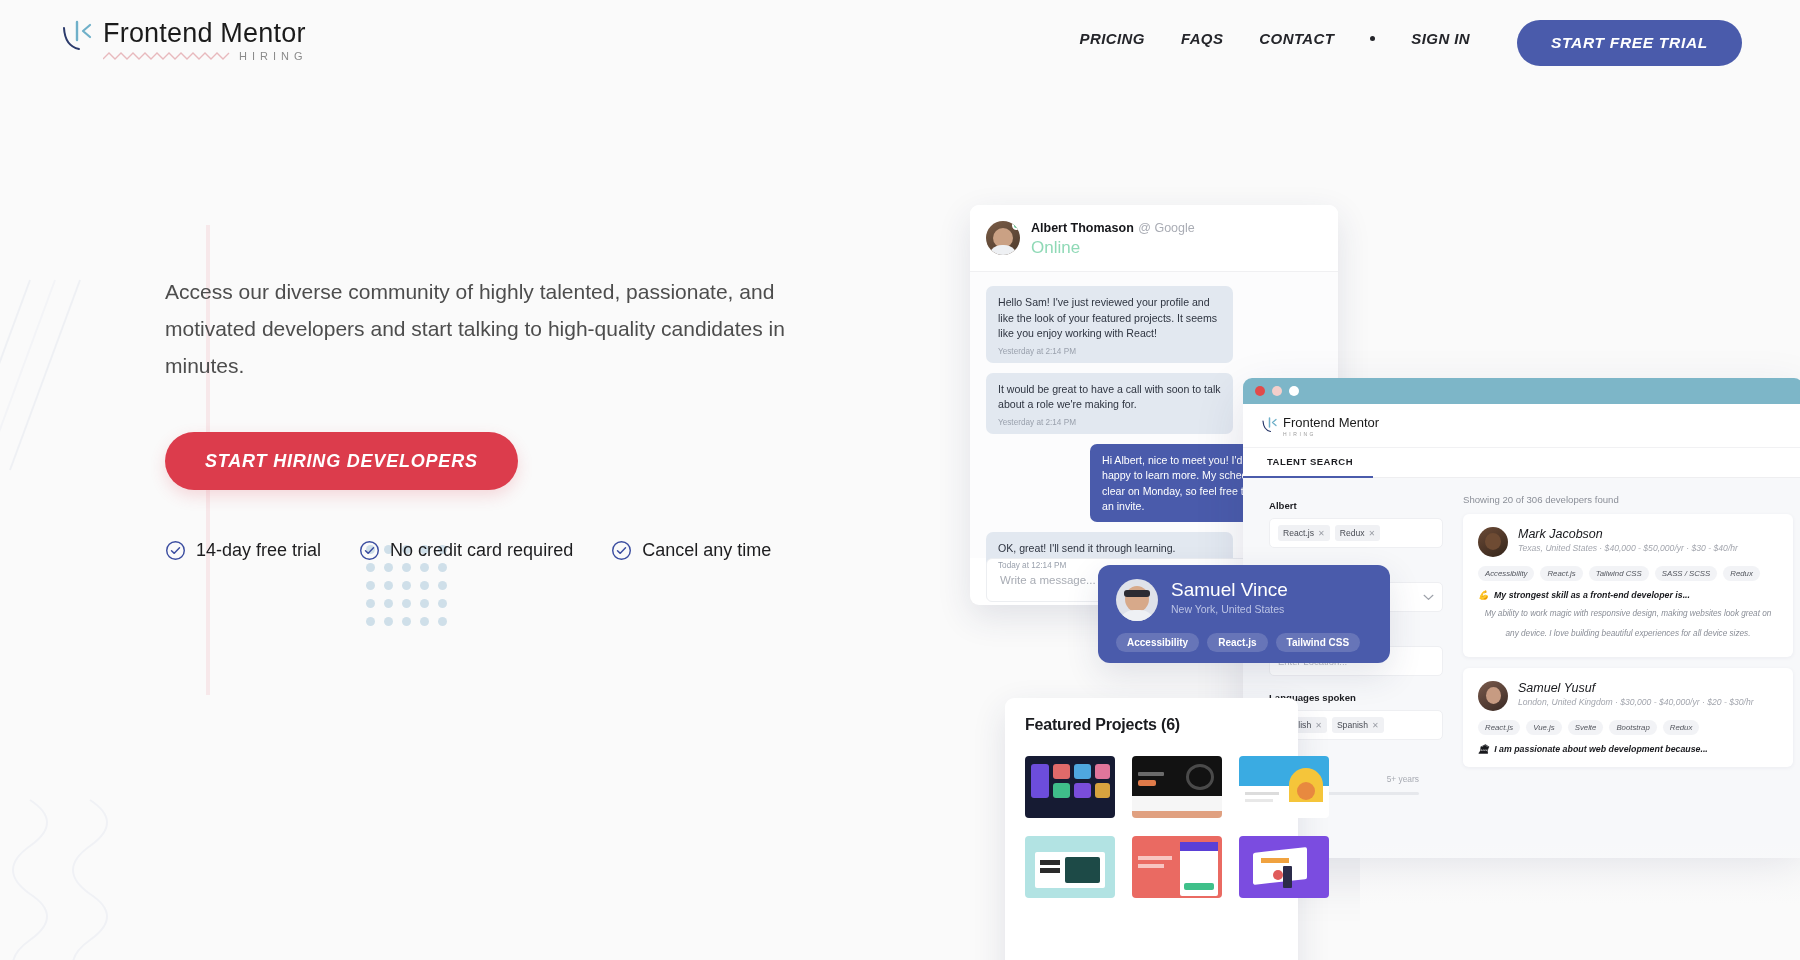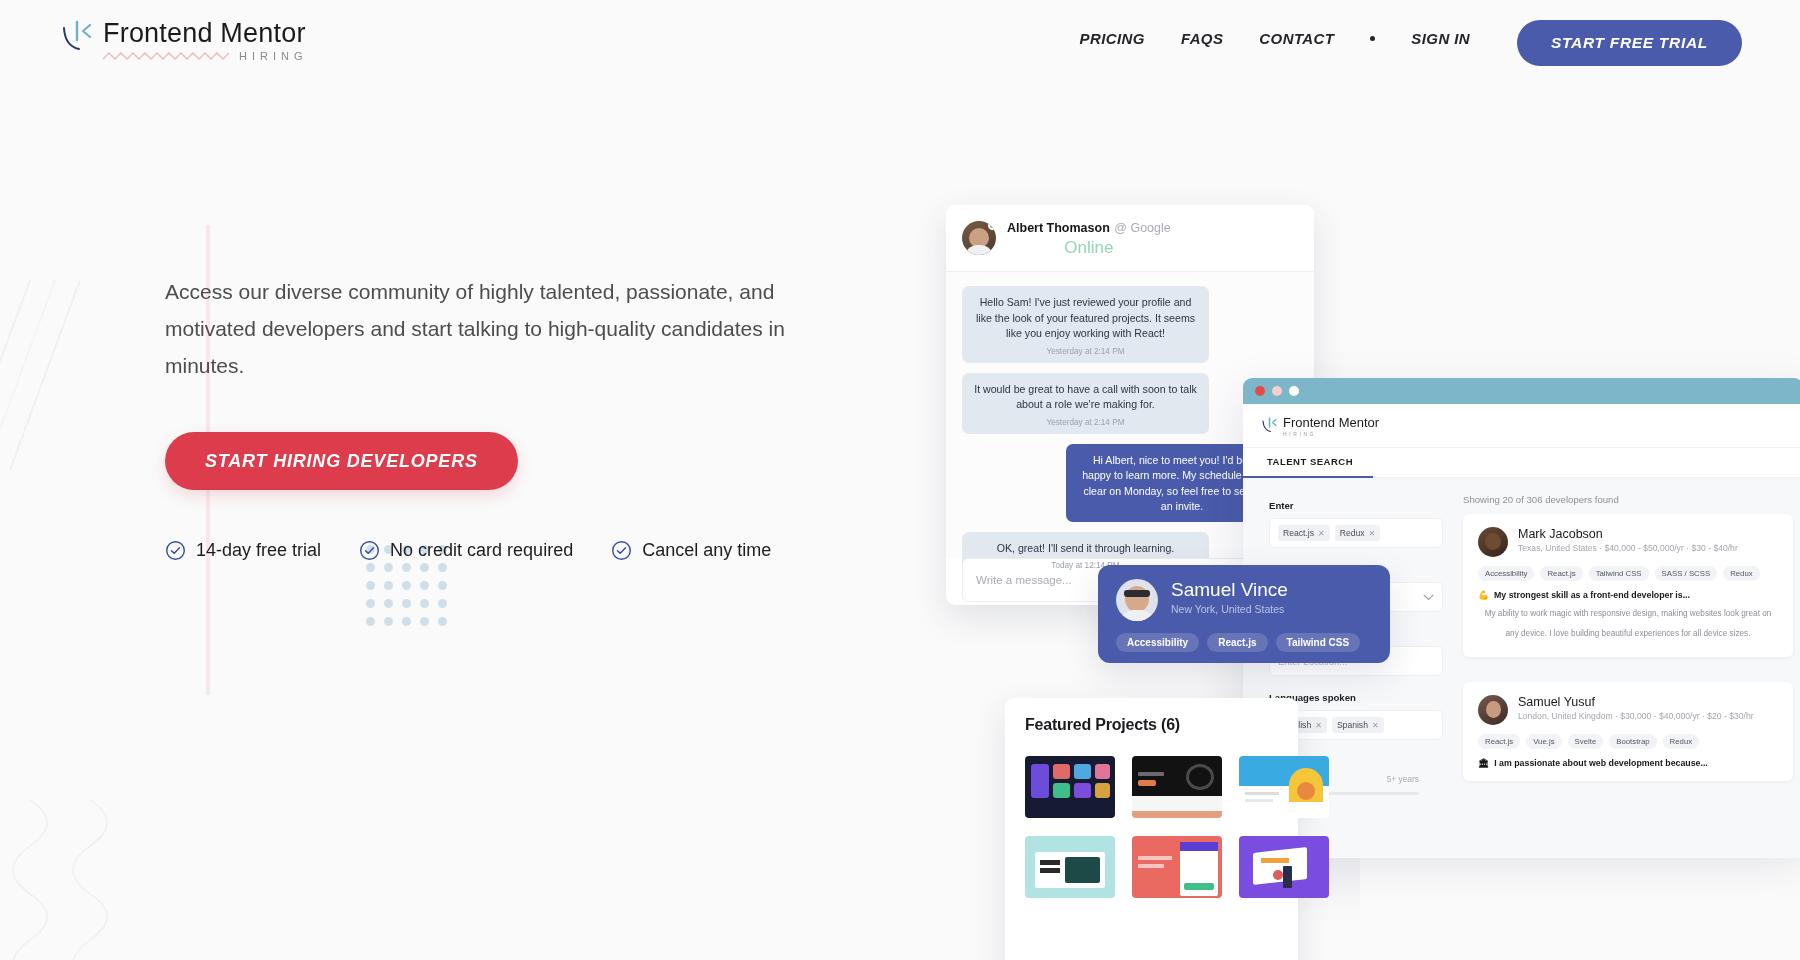--- a/index.html
+++ b/index.html
@@ -50,21 +50,21 @@
   .trust { margin-top: 50px; display: flex; align-items: center; gap: 38px; }
   .trust-item { display: flex; align-items: center; gap: 10px; font-size: 18px; color: #1d1d1f; white-space: nowrap; }
   .check { width: 21px; height: 21px; flex: 0 0 21px; }
 
   
   .mock { position: absolute; background: #fff; }
   .shadow-lg { box-shadow: 0 18px 50px rgba(40,50,90,.13); }
   .shadow-md { box-shadow: 0 12px 34px rgba(40,50,90,.12); }
 
   
-  .chat { left: 946px; top: 205px; width: 368px; height: 400px; border-radius: 9px; text-align: center; }
+  .chat { left: 970px; top: 205px; width: 368px; height: 400px; border-radius: 9px; }
   .chat-head { display: flex; align-items: center; gap: 11px; padding: 13px 16px; background: #fff;
                border-radius: 9px 9px 0 0; border-bottom: 1px solid #f0f0f2; }
   .chat-av { position: relative; width: 34px; height: 34px; border-radius: 50%;
              background: linear-gradient(150deg,#7a5c46,#4c3a2c); overflow: hidden; flex: 0 0 34px; }
   .chat-av .face { position:absolute; left:7px; top:7px; width:20px; height:20px; border-radius:50%; background:#caa184; }
   .chat-av .shirt { position:absolute; left:2px; bottom:-6px; width:30px; height:16px; border-radius:14px 14px 0 0; background:#eef0f3; }
   .dot-online { position: absolute; right: -1px; top: 0; width: 9px; height: 9px; border-radius: 50%;
                 background: #4ecb8e; border: 2px solid #fff; }
   .chat-name { font-size: 12.5px; font-weight: 700; color: #15161a; }
   .chat-at { font-size: 12.5px; color: #a9acb4; font-weight: 400; }
@@ -99,22 +99,22 @@
            padding: 3px 5px; display: flex; align-items: center; gap: 4px; }
   .f-x { font-size: 8px; color: #9b9ea6; }
   .slider { width: 150px; margin-top: 4px; }
   .slider-track { height: 3px; background: #e6e8ec; border-radius: 2px; position: relative; margin-top: 8px; }
   .slider-fill { position: absolute; left: 0; top: 0; height: 3px; width: 48px; background: #4a5bab; border-radius: 2px; }
   .slider-knob { position: absolute; left: 42px; top: -5px; width: 13px; height: 13px; border-radius: 50%;
                  background: #fff; border: 2px solid #4a5bab; }
   .slider-labels { display: flex; justify-content: space-between; font-size: 8.4px; color: #a8abb3; }
   .results { flex: 1; padding: 16px 0 0 20px; }
   .results-count { font-size: 9.6px; color: #8b8f98; margin-bottom: 9px; }
-  .dev-card { background: #fff; border-radius: 6px; padding: 13px 15px; margin-bottom: 25px;
-              box-shadow: 0 1px 4px rgba(30,40,80,.06); width: 330px; }
+  .dev-card { background: #fff; border-radius: 6px; padding: 13px 15px; margin-bottom: 11px;
+              box-shadow: 0 1px 4px rgba(30,40,80,.06); width: 330px; font-style: italic; }
   .dev-top { display: flex; gap: 10px; align-items: flex-start; }
   .dev-av { width: 30px; height: 30px; border-radius: 50%; flex: 0 0 30px; overflow: hidden; position: relative; }
   .dev-name { font-size: 12.5px; font-weight: 400; color: #18191d; }
   .dev-meta { font-size: 8.6px; color: #a3a6ae; margin-top: 2px; }
   .dev-tags { display: flex; gap: 6px; margin: 9px 0 9px; flex-wrap: nowrap; }
   .dev-tag { background: #f2f3f6; border-radius: 9px; font-size: 7.8px; color: #53565e; padding: 3px 7px; white-space: nowrap; }
   .dev-qhead { font-size: 8.8px; font-weight: 700; color: #18191d; display: flex; align-items: center; gap: 5px; }
   .dev-ans { font-size: 8.2px; line-height: 20px; color: #8a8e97; margin-top: 4px; text-align: center; }
 
   
@@ -291,21 +291,21 @@
         <div class="bl-name">Frontend Mentor</div>
         <div class="bl-sub">HIRING</div>
       </div>
     </div>
     <div class="tabbar">
       <div class="tab">TALENT SEARCH</div>
     </div>
     <div class="browser-main">
 
       <div class="filters">
-        <div class="f-label">Enter</div>
+        <div class="f-label">Albert</div>
         <div class="f-box">
           <span class="f-tag">
             <span>React.js</span>
             <span class="f-x">✕</span>
           </span>
           <span class="f-tag">
             <span>Redux</span>
             <span class="f-x">✕</span>
           </span>
         </div>

